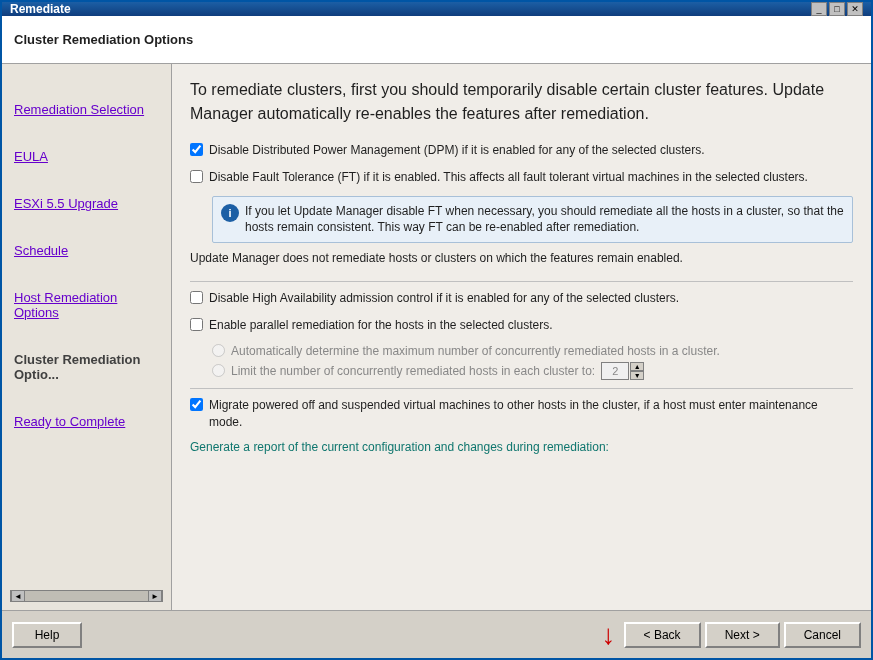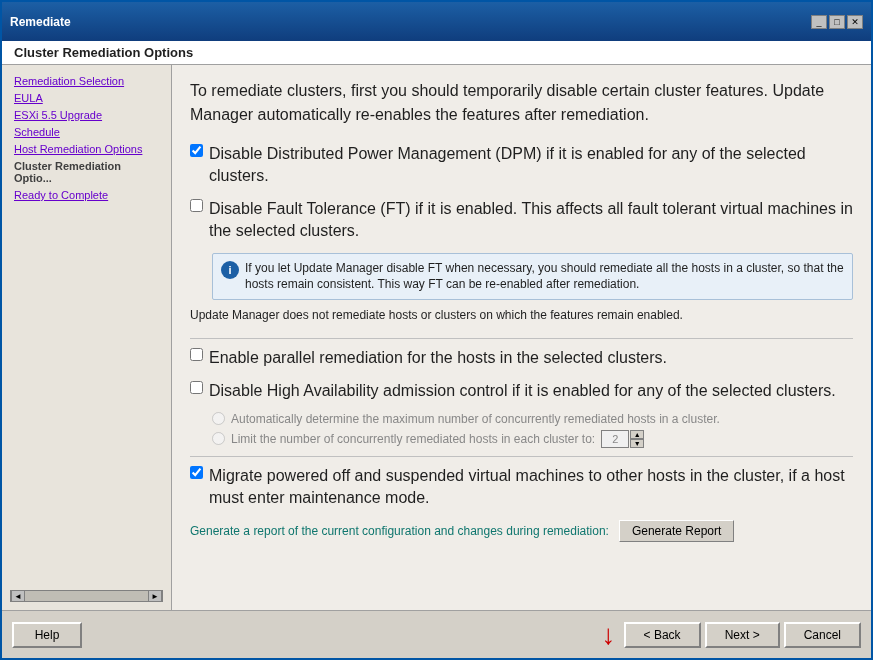--- a/index.html
+++ b/index.html
@@ -14,21 +14,21 @@
       flex-direction: column;
     }
 
     .title-bar {
       background: linear-gradient(to bottom, #1c5fa5, #0f3d7d);
       color: white;
       padding: 4px 8px;
       display: flex;
       justify-content: space-between;
       align-items: center;
-      height: 39px;
+      height: 14px;
       flex-shrink: 0;
     }
 
     .title-bar-text {
       font-size: 12px;
       font-weight: bold;
     }
 
     .title-bar-controls {
       display: flex;
@@ -43,21 +43,21 @@
       font-size: 9px;
       display: flex;
       align-items: center;
       justify-content: center;
       cursor: pointer;
       color: black;
     }
 
     .page-header {
       background: white;
-      padding: 4px 12px;
+      padding: 16px 12px;
       border-bottom: 1px solid #a0a0a0;
       flex-shrink: 0;
     }
 
     .page-header-title {
       font-size: 13px;
       font-weight: bold;
       color: #1f1f1f;
     }
 
@@ -77,23 +77,24 @@
       flex-direction: column;
     }
 
     .sidebar-items {
       flex: 1;
     }
 
     .sidebar-item {
       display: block;
       padding: 2px 4px;
-      font-size: 11px;
+      font-size: 13px;
       margin-bottom: 1px;
       cursor: pointer;
+      margin-top: 28px;
     }
 
     .sidebar-item.link {
       color: #6600cc;
       text-decoration: underline;
     }
 
     .sidebar-item.active {
       font-weight: bold;
       color: #404040;
@@ -149,21 +150,21 @@
       margin-bottom: 10px;
     }
 
     .option-row input[type="checkbox"] {
       margin-top: 1px;
       margin-right: 6px;
       flex-shrink: 0;
     }
 
     .option-label {
-      font-size: 16px;
+      font-size: 12px;
       color: #1f1f1f;
       line-height: 1.4;
     }
 
     .info-block {
       display: flex;
       align-items: flex-start;
       background: #e8f0f8;
       border: 1px solid #a8c0d8;
       padding: 6px 8px;
@@ -379,27 +380,27 @@
       <div class="info-block">
         <div class="info-icon">i</div>
         <span class="info-text">If you let Update Manager disable FT when necessary, you should remediate all the hosts in a cluster, so that the hosts remain consistent. This way FT can be re-enabled after remediation.</span>
       </div>
 
       <p class="no-remediate-text">Update Manager does not remediate hosts or clusters on which the features remain enabled.</p>
 
       <div class="divider"></div>
 
       <div class="option-row">
+        <input type="checkbox" id="ha" style="">
+        <label class="option-label" for="ha">Disable High Availability admission control if it is enabled for any of the selected clusters.</label>
+      </div>
+
+      <div class="option-row">
         <input type="checkbox" id="parallel" style="">
         <label class="option-label" for="parallel">Enable parallel remediation for the hosts in the selected clusters.</label>
-      </div>
-
-      <div class="option-row">
-        <input type="checkbox" id="ha" style="">
-        <label class="option-label" for="ha">Disable High Availability admission control if it is enabled for any of the selected clusters.</label>
       </div>
 
       <div class="sub-options">
         <div class="sub-option-row">
           <input type="radio" name="concurrent" id="auto" disabled="" style="">
           <label class="sub-option-label" for="auto">Automatically determine the maximum number of concurrently remediated hosts in a cluster.</label>
         </div>
         <div class="sub-option-row">
           <input type="radio" name="concurrent" id="limit" disabled="" style="">
           <label class="sub-option-label" for="limit">Limit the number of concurrently remediated hosts in each cluster to:</label>
@@ -415,21 +416,20 @@
 
       <div class="divider"></div>
 
       <div class="option-row">
         <input type="checkbox" id="migrate" checked="" style="">
         <label class="option-label" for="migrate">Migrate powered off and suspended virtual machines to other hosts in the cluster, if a host must enter maintenance mode.</label>
       </div>
 
       <div class="generate-report-row">
         <span class="generate-report-label">Generate a report of the current configuration and changes during remediation:</span>
-        <button class="generate-report-btn">Generate Report</button>
       </div>
     </div>
   </div>
 
   <div class="bottom-bar">
     <div class="bottom-left">
       <button class="bottom-btn">Help</button>
     </div>
     <div class="bottom-right">
 

